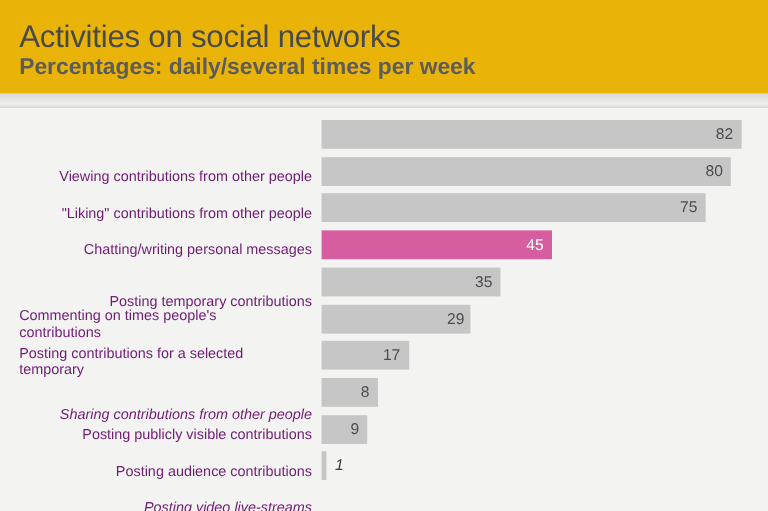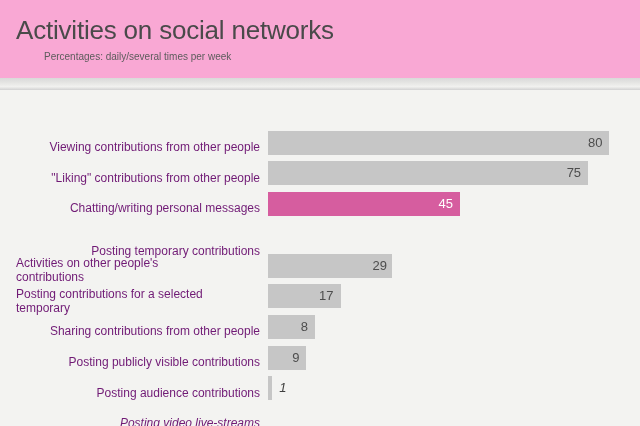--- a/index.html
+++ b/index.html
@@ -14,39 +14,38 @@
     position:relative;
     width:640px; height:426px;
     background:#f3f3f1;
   }
 
   
   .header {
     position:absolute;
     left:0; top:0;
     width:640px; height:78px;
-    background:#f9a8d4;
+    background:#eab308;
     padding:14px 0 0 16px;
   }
   .chart-title {
     font-size:26px;
     font-weight:400;
     color:#4a4a4a;
     letter-spacing:-0.2px;
     line-height:32px;
     white-space:nowrap;
   }
   .chart-subtitle {
-    font-size:10px;
-    font-weight:400;
+    font-size:19px;
+    font-weight:700;
     color:#5c5c5c;
     line-height:20px;
     margin-top:1px;
     white-space:nowrap;
-    margin-left:28px;
   }
   .header-rule {
     position:absolute;
     left:0; top:78px;
     width:640px; height:12px;
     background:linear-gradient(to bottom,
        #d9d9d9 0%,
        #e4e4e2 35%,
        #f1f1ef 72%,
        #d6d6d6 96%,
@@ -106,20 +105,24 @@
 
   <div class="header">
     <div class="chart-title">Activities on social networks</div>
     <div class="chart-subtitle">Percentages: daily/several times per week</div>
   </div>
   <div class="header-rule"></div>
 
   <div class="plot" id="plot-area">
       <div class="row" style="top: 10px; height: 24px;">
         <div class="row-label" style="top: 5px;">Viewing contributions from other people</div>
+        <div class="bar-track" style="width: 350px;">
+          <div class="bar" style="width: 350px;"></div>
+          <div class="bar-value inside">82</div>
+        </div>
       </div>
       <div class="row" style="top: 40.7px; height: 24px;">
         <div class="row-label" style="top: 5px;">"Liking" contributions from other people</div>
         <div class="bar-track" style="width: 341.463px;">
           <div class="bar" style="width: 341.463px;"></div>
           <div class="bar-value inside">80</div>
         </div>
       </div>
       <div class="row" style="top: 71.4px; height: 24px;">
         <div class="row-label" style="top: 5px;">Chatting/writing personal messages</div>
@@ -130,36 +133,40 @@
       </div>
       <div class="row" style="top: 102.1px; height: 24px;">
         <div class="row-label" style="top: 17px;">Posting temporary contributions</div>
         <div class="bar-track" style="width: 192.073px;">
           <div class="bar highlight" style="width: 192.073px;"></div>
           <div class="bar-value inside on-highlight">45</div>
         </div>
       </div>
       <div class="row" style="top: 132.8px; height: 24px;">
         <div class="row-label wrap" style="top: -1.5px;">
-          <div>Activities on other people's</div>
+          <div>Commenting on times people's</div>
           <div>contributions</div>
+        </div>
+        <div class="bar-track" style="width: 149.39px;">
+          <div class="bar" style="width: 149.39px;"></div>
+          <div class="bar-value inside">35</div>
         </div>
       </div>
       <div class="row" style="top: 163.5px; height: 24px;">
         <div class="row-label wrap" style="top: -1.5px;">
           <div>Posting contributions for a selected</div>
           <div>temporary</div>
         </div>
         <div class="bar-track" style="width: 126px;">
           <div class="bar" style="width: 123.78px;"></div>
           <div class="bar-value inside">29</div>
         </div>
       </div>
       <div class="row" style="top: 194.2px; height: 24px;">
-        <div class="row-label" style="top: 5px;">Sharing contributions from other people</div>
+        <div class="row-label" style="top: 19px; font-style: italic;">Sharing contributions from other people</div>
         <div class="bar-track" style="width: 72.561px;">
           <div class="bar" style="width: 72.561px;"></div>
           <div class="bar-value inside">17</div>
         </div>
       </div>
       <div class="row" style="top: 224.9px; height: 24px;">
         <div class="row-label" style="top: 5px;">Posting publicly visible contributions</div>
         <div class="bar-track" style="width: 46.9512px;">
           <div class="bar" style="width: 46.9512px;"></div>
           <div class="bar-value inside">8</div>

